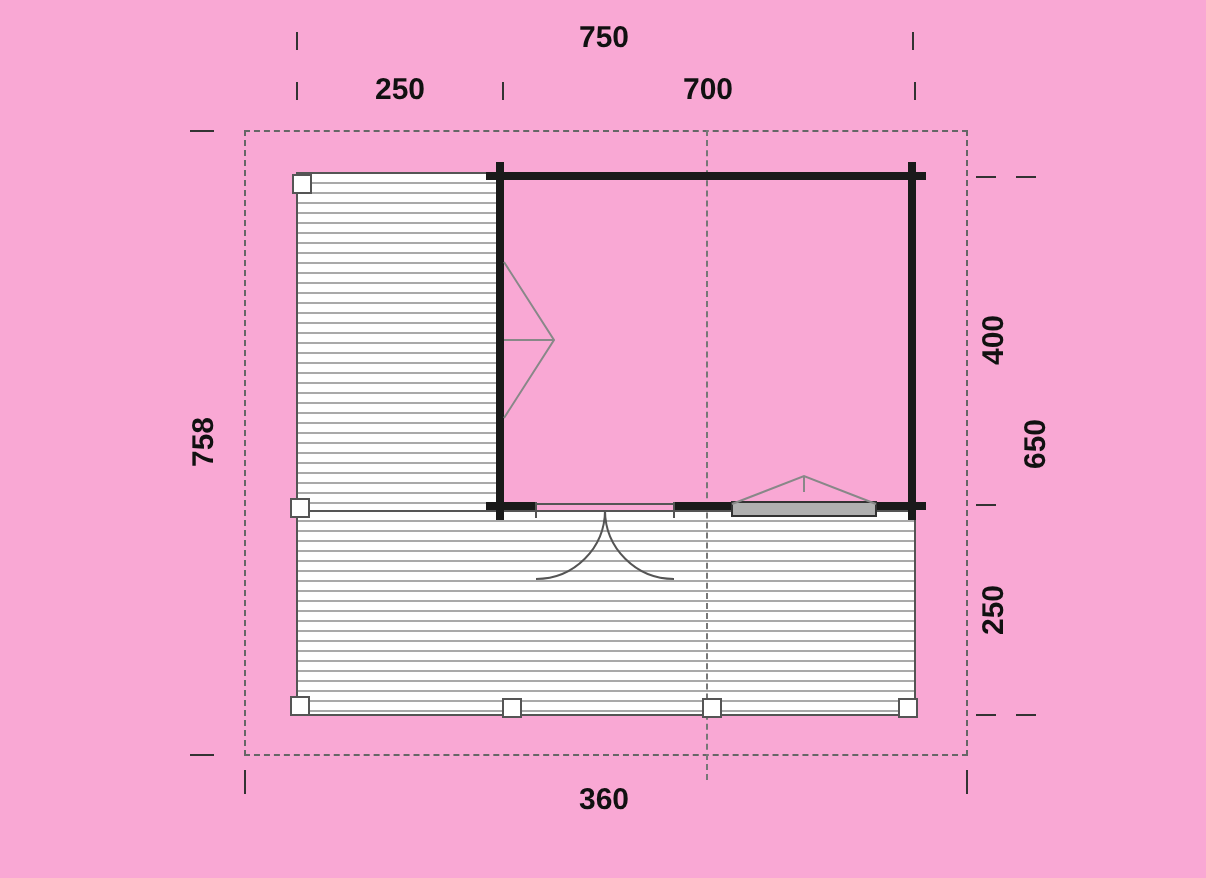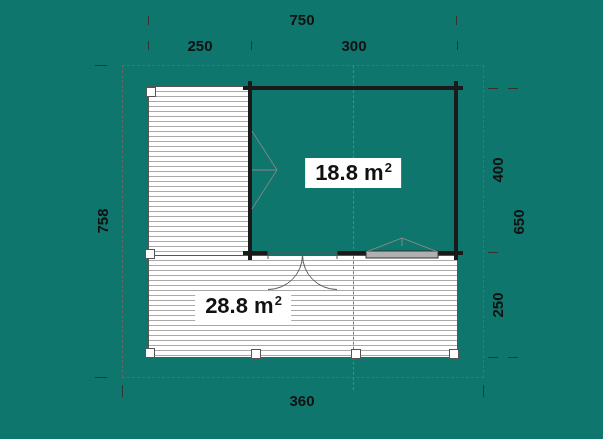--- a/index.html
+++ b/index.html
@@ -1,17 +1,17 @@
 <!DOCTYPE html>
 <html><head>
 <meta charset="utf-8">
 <style>
   html,body{margin:0;padding:0;background:#fff;}
   #canvas{
-    position:relative;width:603px;height:439px;background:#0f766e;
+    position:relative;width:603px;height:439px;background:#f9a8d4;
     font-family:"Liberation Sans", sans-serif;color:#111;overflow:hidden;
   }
   .abs{position:absolute;}
   
   #boundary{left:122px;top:65px;width:360px;height:311px;border:1px dashed #666;}
   
   #centerline{left:353px;top:65px;width:0;height:325px;border-left:1px dashed #777;}
   
   .deck{
     border:1px solid #555;
@@ -106,27 +106,21 @@
   <div class="abs tick" style="left:508px;top:88px;width:10px;height:1px;"></div>
   <div class="abs tick" style="left:488px;top:252px;width:10px;height:1px;"></div>
   <div class="abs tick" style="left:488px;top:357px;width:10px;height:1px;"></div>
   <div class="abs tick" style="left:508px;top:357px;width:10px;height:1px;"></div>
 
   <div class="abs tick" style="left:122px;top:385px;width:1px;height:12px;"></div>
   <div class="abs tick" style="left:483px;top:385px;width:1px;height:12px;"></div>
 
   <div class="abs dim" style="left:302px;top:19px;">750</div>
   <div class="abs dim" style="left:200px;top:45px;">250</div>
-  <div class="abs dim" style="left:354px;top:45px;">300</div>
+  <div class="abs dim" style="left:354px;top:45px;">700</div>
   <div class="abs dim rot" style="left:102px;top:221px;">758</div>
   <div class="abs dim rot" style="left:497px;top:170px;">400</div>
   <div class="abs dim rot" style="left:518px;top:222px;">650</div>
   <div class="abs dim rot" style="left:497px;top:305px;">250</div>
   <div class="abs dim" style="left:302px;top:400px;">360</div>
 
-  <div class="abs area" style="left:353px;top:173px;">
-    <span>18.8 m</span><span class="sup">2</span>
-  </div>
-  <div class="abs area" style="left:243px;top:306px;">
-    <span>28.8 m</span><span class="sup">2</span>
-  </div>
 
 </div>
 
 </body></html>

